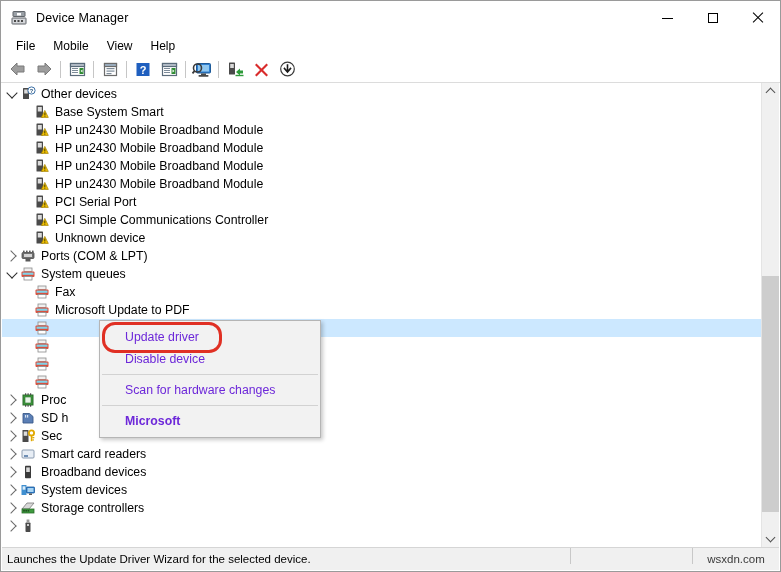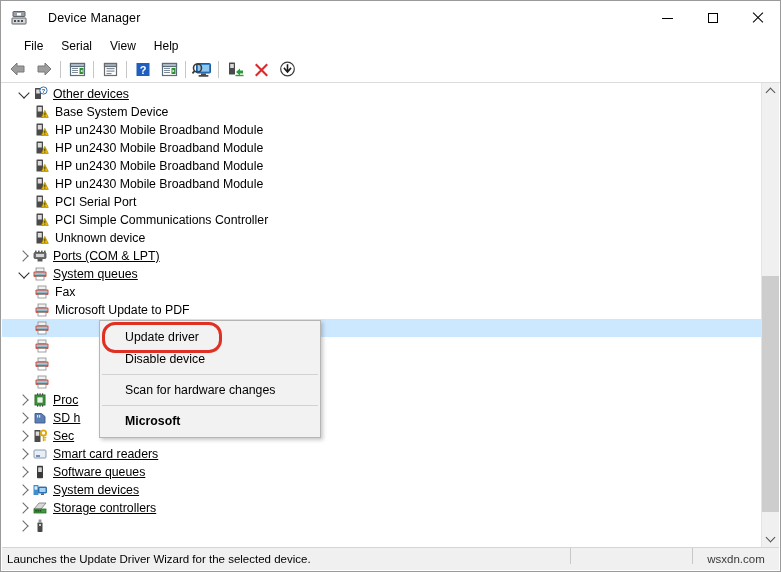--- a/index.html
+++ b/index.html
@@ -6,52 +6,52 @@
   body{
     width:781px;height:572px;overflow:hidden;
     font-family:"Liberation Sans","DejaVu Sans",sans-serif;
     font-size:12px;color:#000;background:#ffffff;
   }
   .window{position:relative;width:781px;height:572px;box-sizing:border-box;
     border:1px solid #9a9a9a;background:#ffffff;}
 
   
   .titlebar{height:34px;display:flex;align-items:center;background:#ffffff;
-    position:relative;gap:12px;}
+    position:relative;}
   .title-icon{width:18px;height:18px;margin-left:9px;margin-right:8px;position:relative;flex:none;}
   .title-text{font-size:12.5px;color:#000;letter-spacing:.1px;}
   .win-ctrls{position:absolute;right:0;top:0;height:34px;display:flex;}
   .win-btn{width:45px;height:34px;display:flex;align-items:center;justify-content:center;}
   .glyph-min{width:11px;height:1px;background:#000;}
   .glyph-max{width:10px;height:10px;border:1px solid #000;box-sizing:border-box;}
   .glyph-close{width:12px;height:12px;position:relative;}
   .glyph-close:before,.glyph-close:after{content:"";position:absolute;left:-1px;top:5px;
     width:14px;height:1px;background:#000;}
   .glyph-close:before{transform:rotate(45deg);}
   .glyph-close:after{transform:rotate(-45deg);}
 
   
-  .menubar{height:21px;display:flex;align-items:center;padding-left:14px;background:#ffffff;}
+  .menubar{height:21px;display:flex;align-items:center;padding-left:6px;background:#ffffff;}
   .menu-item{padding:2px 9px;font-size:12px;color:#000;}
 
   
   .toolbar{height:26px;display:flex;align-items:center;padding-left:4px;
     background:#ffffff;border-bottom:1px solid #dcdcdc;}
   .tb-btn{width:26px;height:24px;display:flex;align-items:center;justify-content:center;flex:none;}
   .tb-sep{width:1px;height:17px;background:#c6c6c6;margin:0 3px;flex:none;}
 
   
   .pane{position:absolute;left:1px;top:82px;right:1px;bottom:24px;background:#fff;overflow:hidden;}
   .tree{position:absolute;left:0;top:2px;right:18px;}
   .row{height:18px;display:flex;align-items:center;white-space:nowrap;position:relative;}
   .row .lbl{font-size:12.3px;color:#000;line-height:18px;}
   .row.sel{background:#cce8ff;}
   .twisty{width:16px;height:18px;flex:none;display:flex;align-items:center;justify-content:center;}
   .ico{width:16px;height:16px;flex:none;margin-right:5px;position:relative;}
-  .ind0{padding-left:14px;text-decoration:underline;}
+  .ind0{padding-left:2px;}
   .ind1{padding-left:32px;}
 
   
   .chev{width:7px;height:7px;border-right:1.6px solid #6a6a6a;border-bottom:1.6px solid #6a6a6a;}
   .chev.right{transform:rotate(-45deg);margin-left:-2px;}
   .chev.down{transform:rotate(45deg);margin-top:-3px;}
   .chev.dark{border-color:#2b2b2b;}
 
   
   .vscroll{position:absolute;right:0;top:0;bottom:0;width:17px;background:#f0f0f0;
@@ -59,21 +59,21 @@
   .vs-arrow{height:17px;display:flex;align-items:center;justify-content:center;background:#f0f0f0;}
   .vs-arrow .a{width:6px;height:6px;border-left:1.4px solid #505050;border-top:1.4px solid #505050;}
   .vs-arrow.up .a{transform:rotate(45deg);margin-top:2px;}
   .vs-arrow.down .a{transform:rotate(-135deg);margin-top:-2px;}
   .vs-thumb{position:absolute;left:0;width:17px;background:#cdcdcd;}
 
   
   .ctxmenu{position:absolute;background:#f2f2f2;border:1px solid #b5b5b5;
     box-shadow:2px 2px 4px rgba(0,0,0,.22);z-index:40;}
   .ctx-item{height:22px;display:flex;align-items:center;padding-left:25px;
-    font-size:12.3px;color:#000000;white-space:nowrap;}
+    font-size:12.3px;color:#6d28d9;white-space:nowrap;}
   .ctx-item.bold{font-weight:bold;}
   .ctx-sep{height:1px;background:#d2d2d2;margin:4px 2px 4px 2px;}
   .ctx-pad{height:5px;}
   .hl-box{position:absolute;border:3px solid #e03024;border-radius:13px;
     pointer-events:none;z-index:50;}
 
   
   .statusbar{position:absolute;left:1px;right:1px;bottom:1px;height:22px;
     background:#f0f0f0;border-top:1px solid #d5d5d5;display:flex;align-items:flex-start;}
   .sb-cell{height:22px;display:flex;align-items:center;font-size:11.5px;color:#000;}
@@ -108,21 +108,21 @@
         <span class="glyph-max"></span>
       </div>
       <div class="win-btn close">
         <span class="glyph-close"></span>
       </div>
     </div>
   </div>
 
   <div class="menubar">
     <div class="menu-item">File</div>
-    <div class="menu-item">Serial</div>
+    <div class="menu-item">Mobile</div>
     <div class="menu-item">View</div>
     <div class="menu-item">Help</div>
   </div>
 
   <div class="toolbar">
     <div class="tb-btn">
       <svg width="18" height="16" viewBox="0 0 18 16">
         <path d="M8 2 L2 8 L8 14 L8 11 L15 11 L15 5 L8 5 Z" fill="#9d9d9d" stroke="#7a7a7a" stroke-width="1" stroke-linejoin="round"></path>
       </svg>
     </div>
@@ -226,21 +226,21 @@
       <div class="row ind1">
         <span class="ico">
           <svg width="16" height="16" viewBox="0 0 16 16">
             <rect x="2.5" y="1.5" width="6.5" height="12" rx="0.6" fill="#4a4a4a"></rect>
             <rect x="3.8" y="3" width="4" height="4.5" fill="#dcdcdc"></rect>
             <path d="M9.5 14.6 L13 7.6 L16.5 14.6 Z" fill="#f2c200" stroke="#a07f00" stroke-width="0.7" stroke-linejoin="round" transform="translate(-2.2,-1.2)"></path>
             <rect x="10.45" y="8.6" width="0.95" height="2.6" fill="#3a3000"></rect>
             <rect x="10.45" y="11.7" width="0.95" height="0.95" fill="#3a3000"></rect>
           </svg>
         </span>
-        <span class="lbl">Base System Device</span>
+        <span class="lbl">Base System Smart</span>
       </div>
 
       <div class="row ind1">
         <span class="ico">
           <svg width="16" height="16" viewBox="0 0 16 16">
             <rect x="2.5" y="1.5" width="6.5" height="12" rx="0.6" fill="#4a4a4a"></rect>
             <rect x="3.8" y="3" width="4" height="4.5" fill="#dcdcdc"></rect>
             <path d="M7.3 13.4 L10.8 6.4 L14.3 13.4 Z" fill="#f2c200" stroke="#a07f00" stroke-width="0.7" stroke-linejoin="round"></path>
             <rect x="10.35" y="8.6" width="0.95" height="2.6" fill="#3a3000"></rect>
             <rect x="10.35" y="11.7" width="0.95" height="0.95" fill="#3a3000"></rect>
@@ -492,21 +492,21 @@
       <div class="row ind0">
         <span class="twisty">
             <span class="chev right"></span>
           </span>
         <span class="ico">
           <svg width="16" height="16" viewBox="0 0 16 16">
             <rect x="5" y="1.8" width="6" height="12.4" rx="0.8" fill="#3a3a3a"></rect>
             <rect x="6.2" y="3.4" width="3.6" height="4.6" fill="#d8d8d8"></rect>
           </svg>
         </span>
-        <span class="lbl">Software queues</span>
+        <span class="lbl">Broadband devices</span>
       </div>
 
 
       <div class="row ind0">
         <span class="twisty">
             <span class="chev right"></span>
           </span>
         <span class="ico">
           <svg width="16" height="16" viewBox="0 0 16 16">
             <rect x="1.5" y="3" width="5" height="10" rx="0.6" fill="#3f8fd0"></rect>

